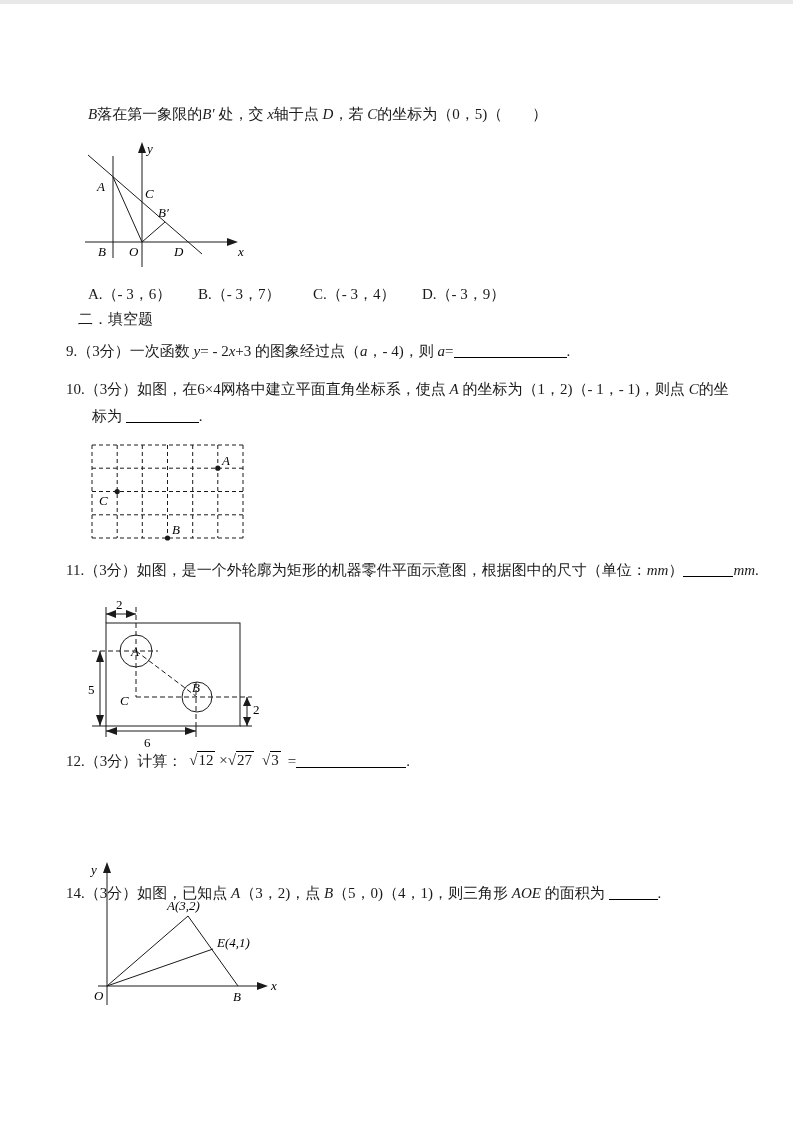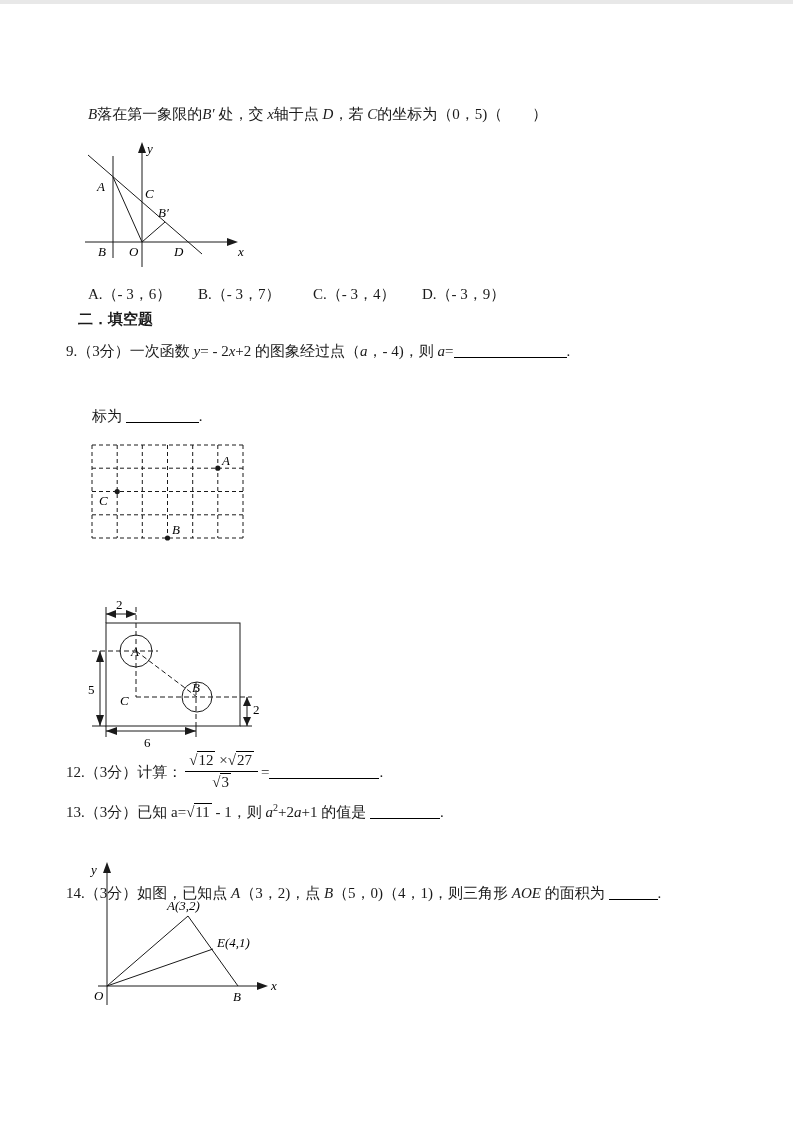--- a/index.html
+++ b/index.html
@@ -1,26 +1,26 @@
 <!DOCTYPE html>
 <html><head>
 <meta charset="utf-8">
 <style>
   html,body{margin:0;padding:0;background:#e8e8e8;}
   #page{position:relative;width:793px;height:1122px;background:#ffffff;margin:4px auto;
         font-family:"Liberation Serif","DejaVu Serif",serif;color:#1a1a1a;overflow:hidden;}
   .t-line{position:absolute;font-size:15px;line-height:19px;white-space:nowrap;}
-  .bold{font-weight:bold;}
+  .bold{font-weight:normal;}
   .it{font-style:italic;}
   sup{font-size:10px;line-height:0;}
   .blank{display:inline-block;border-bottom:1px solid #000;height:14px;vertical-align:-2px;}
   .sqrt{display:inline-block;white-space:nowrap;}
   .sqrt .rad{display:inline-block;font-style:normal;}
   .sqrt .vinc{border-top:1px solid #000;padding:0 2px 0 1px;}
-  .frac{display:inline-flex;flex-direction:column;align-items:center;vertical-align:middle;
+  .frac{display:inline-flex;align-items:center;vertical-align:middle;
         margin:0 3px;transform:translateY(-2px);}
   .fnum,.fden{padding:1px 4px;white-space:nowrap;}
   .fbar{align-self:stretch;height:0;border-top:1px solid #000;}
   .fig{position:absolute;}
   .fig svg{display:block;}
   .svgt{font-family:"Liberation Serif","DejaVu Serif",serif;font-size:13px;font-style:italic;}
   .svgn{font-family:"Liberation Serif","DejaVu Serif",serif;font-size:13px;font-style:normal;}
   .stroke{stroke:#1a1a1a;stroke-width:1;fill:none;}
   .dash{stroke-dasharray:4 3;}
   .fill{fill:#1a1a1a;stroke:none;}
@@ -59,22 +59,23 @@
 
   <div>
     <span class="t-line" style="left:88px;top:281px;">A.（- 3，6）</span>
     <span class="t-line" style="left:198px;top:281px;">B.（- 3，7）</span>
     <span class="t-line" style="left:313px;top:281px;">C.（- 3，4）</span>
     <span class="t-line" style="left:422px;top:281px;">D.（- 3，9）</span>
   </div>
 
   <div class="t-line bold" style="left:78px;top:306px;">二．填空题</div>
 
-  <div class="t-line" style="left:66px;top:338px;"><span>9.（3分）一次函数 </span><span class="it">y</span><span>= - 2</span><span class="it">x</span><span>+2 的图象经过点（</span><span class="it">a</span><span>，- 4)，则 </span><span class="it">a</span><span>=</span><span class="blank" style="width: 113px;"></span><span>.</span></div>
+  <div class="t-line" style="left:66px;top:338px;"><span>9.（3分）一次函数 </span><span class="it">y</span><span>= - 2</span><span class="it">x</span><span>+3 的图象经过点（</span><span class="it">a</span><span>，- 4)，则 </span><span class="it">a</span><span>=</span><span class="blank" style="width: 113px;"></span><span>.</span></div>
 
+  <div class="t-line" style="left:66px;top:376px;"><span>10.（3分）如图，在6×4网格中建立平面直角坐标系，使点 </span><span class="it">A</span><span> 的坐标为（1，2)（- 1，- 1)，则点 </span><span class="it">C</span><span>的坐</span></div>
   <div class="t-line" style="left:92px;top:403px;text-align:right;"><span>标为 </span><span class="blank" style="width: 73px;"></span><span>.</span></div>
 
   <div class="fig" style="left:88px;top:434px;">
     <svg width="170" height="112" viewBox="0 0 170 112">
       <g class="stroke dash">
         <line x1="4" y1="7" x2="4" y2="100"></line>
           <line x1="29.2" y1="7" x2="29.2" y2="100"></line>
         <line x1="54.3" y1="7" x2="54.3" y2="100"></line>
           <line x1="79.5" y1="7" x2="79.5" y2="100"></line>
         <line x1="104.7" y1="7" x2="104.7" y2="100"></line>
@@ -88,20 +89,21 @@
       </g>
       <circle class="fill" cx="129.8" cy="30.2" r="2.6"></circle>
       <circle class="fill" cx="29.2" cy="53.5" r="2.6"></circle>
       <circle class="fill" cx="79.5" cy="100" r="2.6"></circle>
       <text class="svgt" x="134" y="27">A</text>
       <text class="svgt" x="11" y="67">C</text>
       <text class="svgt" x="84" y="96">B</text>
     </svg>
   </div>
 
+  <div class="t-line" style="left:66px;top:557px;"><span>11.（3分）如图，是一个外轮廓为矩形的机器零件平面示意图，根据图中的尺寸（单位：</span><span class="it">mm</span><span>）</span><span class="blank" style="width: 50px;"></span><span class="it">mm</span><span>.</span></div>
 
   <div class="fig" style="left:86px;top:588px;">
     <svg width="190" height="162" viewBox="0 0 190 162">
       <rect class="stroke" x="20" y="31" width="134" height="103"></rect>
       <circle class="stroke" cx="50" cy="59" r="16"></circle>
       <circle class="stroke" cx="111" cy="105" r="15"></circle>
       <g class="stroke" stroke-dasharray="5 3">
         <line x1="6" y1="59" x2="72" y2="59"></line>
         <line x1="50" y1="15" x2="50" y2="105"></line>
         <line x1="50" y1="59" x2="111" y2="105"></line>
@@ -142,21 +144,20 @@
       <text class="svgt" x="34" y="113">C</text>
     </svg>
   </div>
 
   <div class="t-line" style="left:66px;top:748px;text-align:center;"><span>12.（3分）计算：</span><span class="frac">
         <span class="fnum"><span class="sqrt"><span class="rad">√</span><span class="vinc">12</span></span><span> ×</span><span class="sqrt"><span class="rad">√</span><span class="vinc">27</span></span></span>
         <span class="fbar"></span>
         <span class="fden"><span class="sqrt"><span class="rad">√</span><span class="vinc">3</span></span></span>
       </span><span>=</span><span class="blank" style="width: 110px;"></span><span>.</span></div>
 
-  <div class="t-line" style="left:66px;top:799px;"><span>13.（3分）已知 a=</span><span class="sqrt"><span class="rad">√</span><span class="vinc">11</span></span><span> - 1，则 </span><span class="it">a</span><sup>2</sup><span>+2</span><span class="it">a</span><span>+1 的值是 </span><span class="blank" style="width: 70px;"></span><span>.</span></div>
 
   <div class="t-line" style="left:66px;top:880px;"><span>14.（3分）如图，已知点 </span><span class="it">A</span><span>（3，2)，点 </span><span class="it">B</span><span>（5，0)（4，1)，则三角形 </span><span class="it">AOE</span><span> 的面积为 </span><span class="blank" style="width: 49px;"></span><span>.</span></div>
 
   <div class="fig" style="left:88px;top:856px;">
     <svg width="200" height="150" viewBox="0 0 200 150">
       <g>
         <line class="stroke" x1="19" y1="10" x2="19" y2="145"></line>
         <polygon class="fill" points="19,2 15,13 23,13"></polygon>
         <line class="stroke" x1="10" y1="126" x2="177" y2="126"></line>
         <polygon class="fill" points="180,126 169,122 169,130"></polygon>

